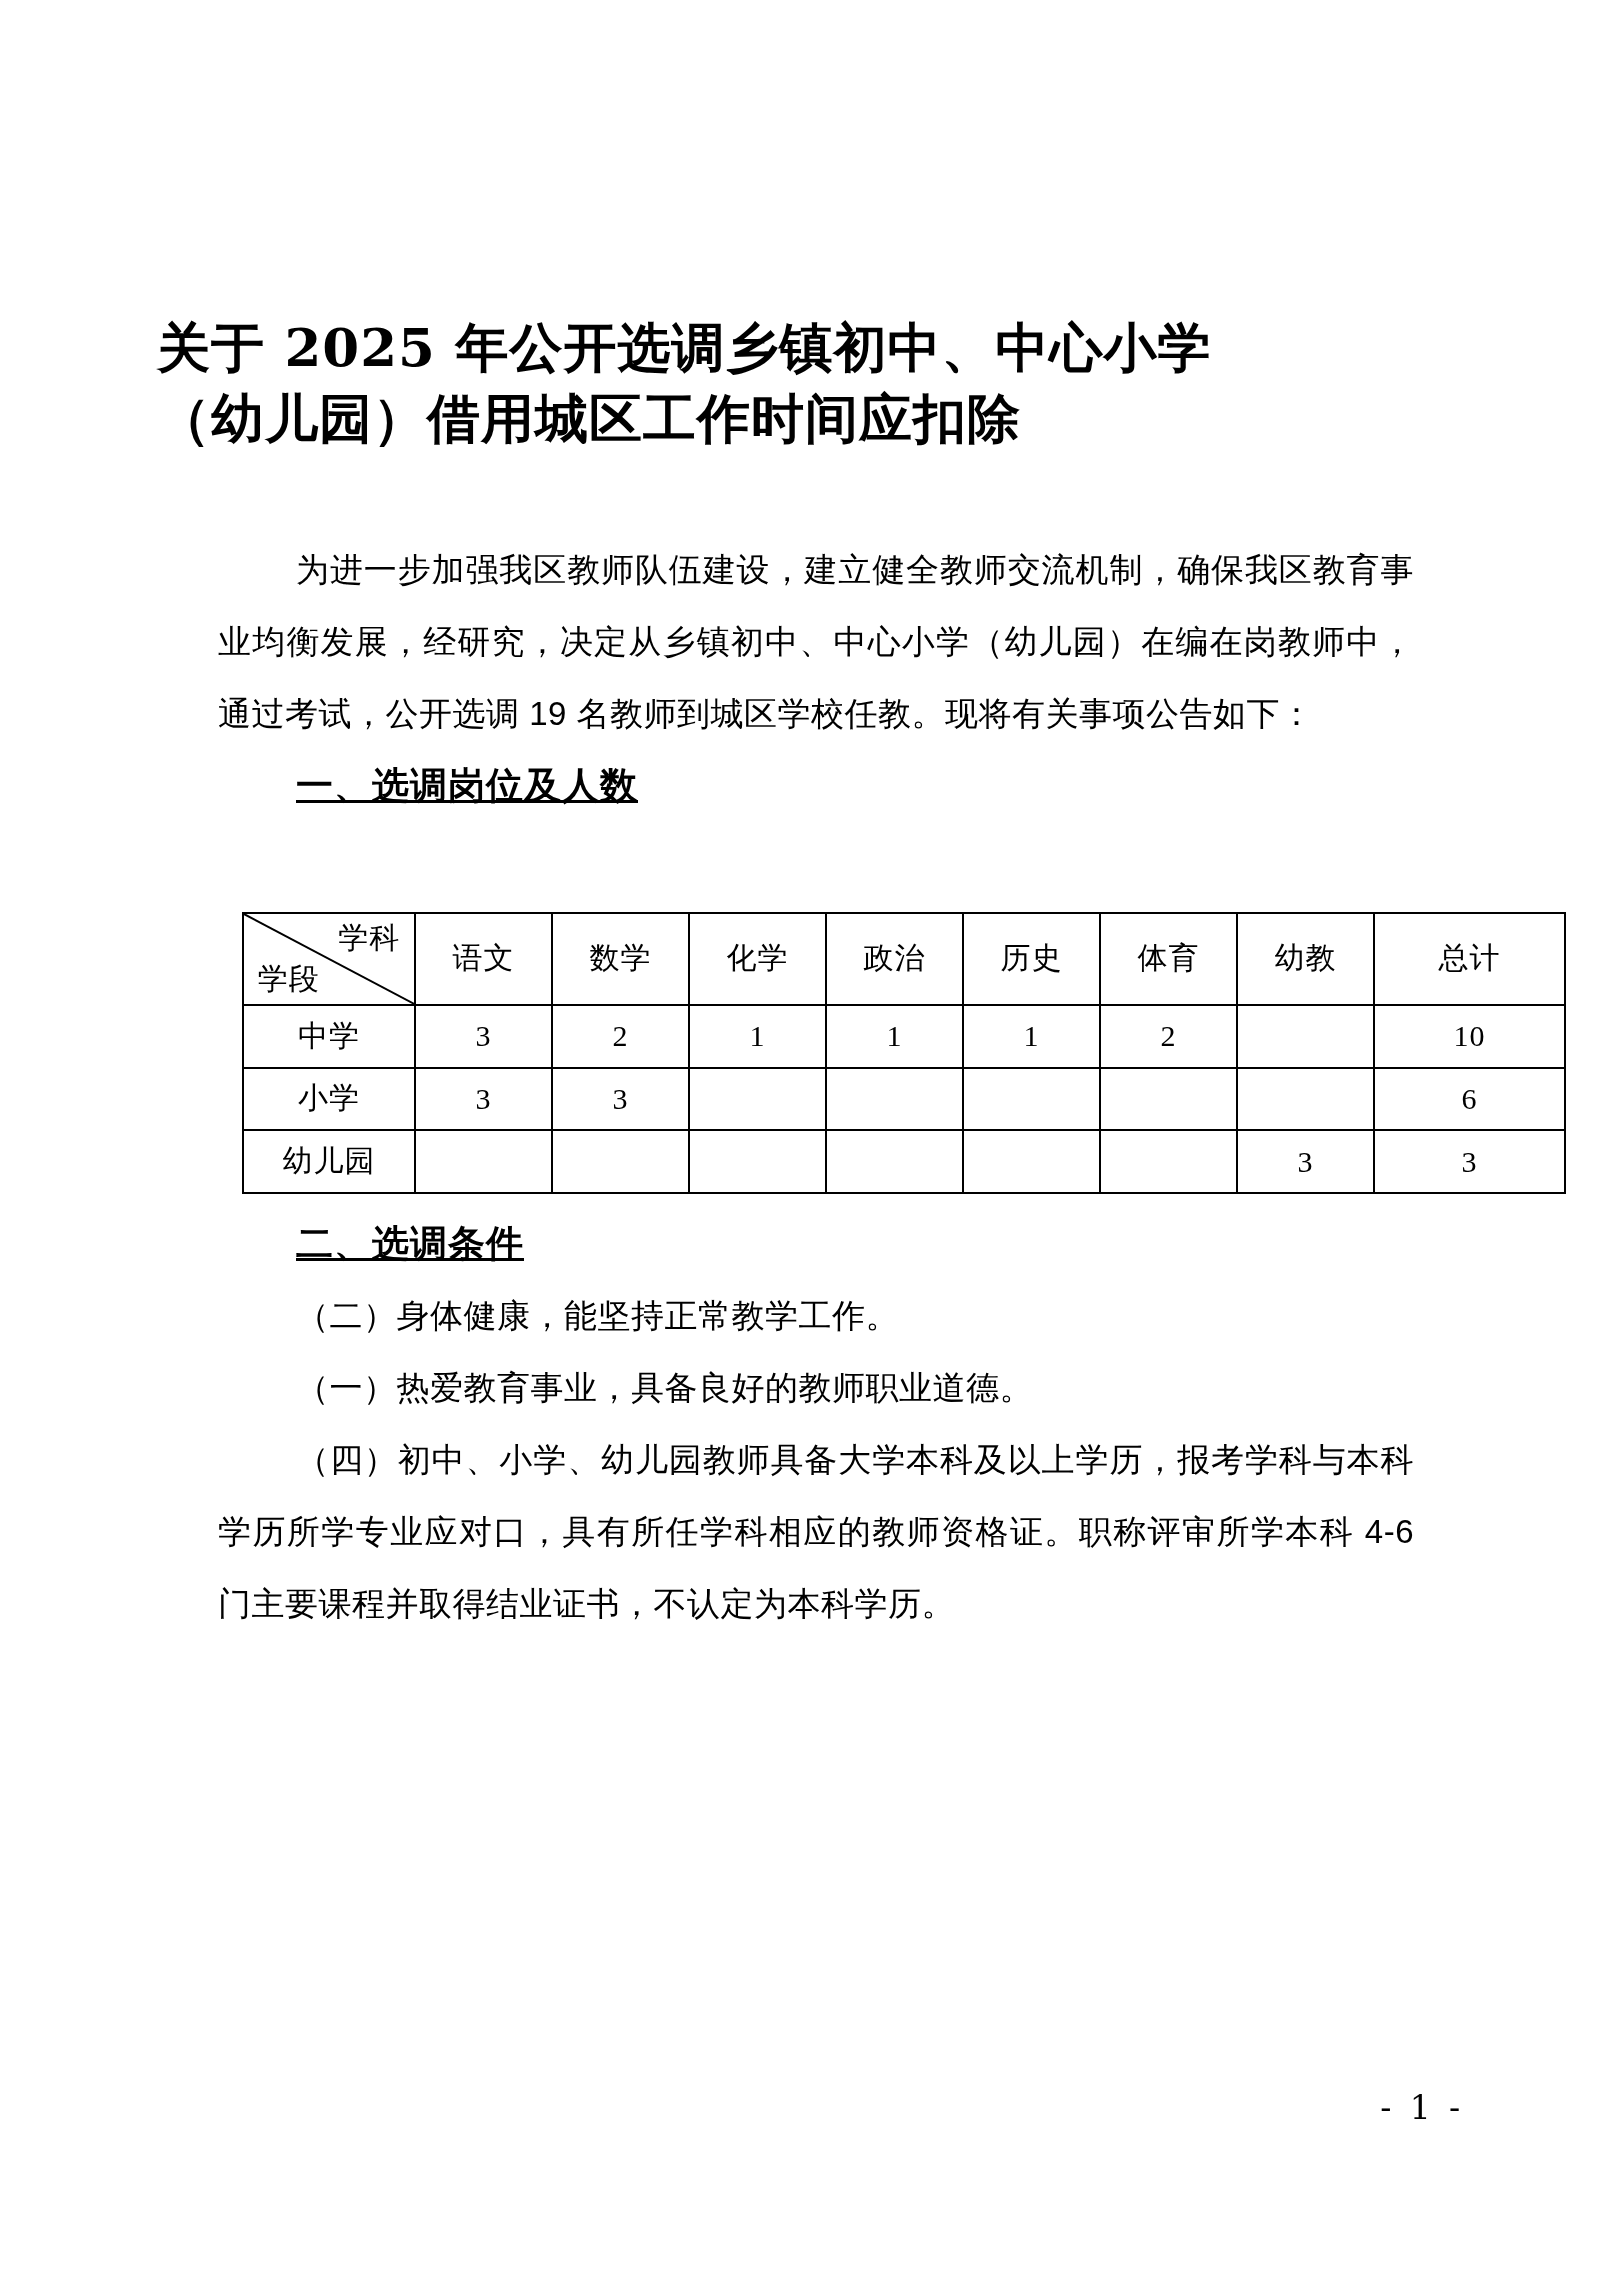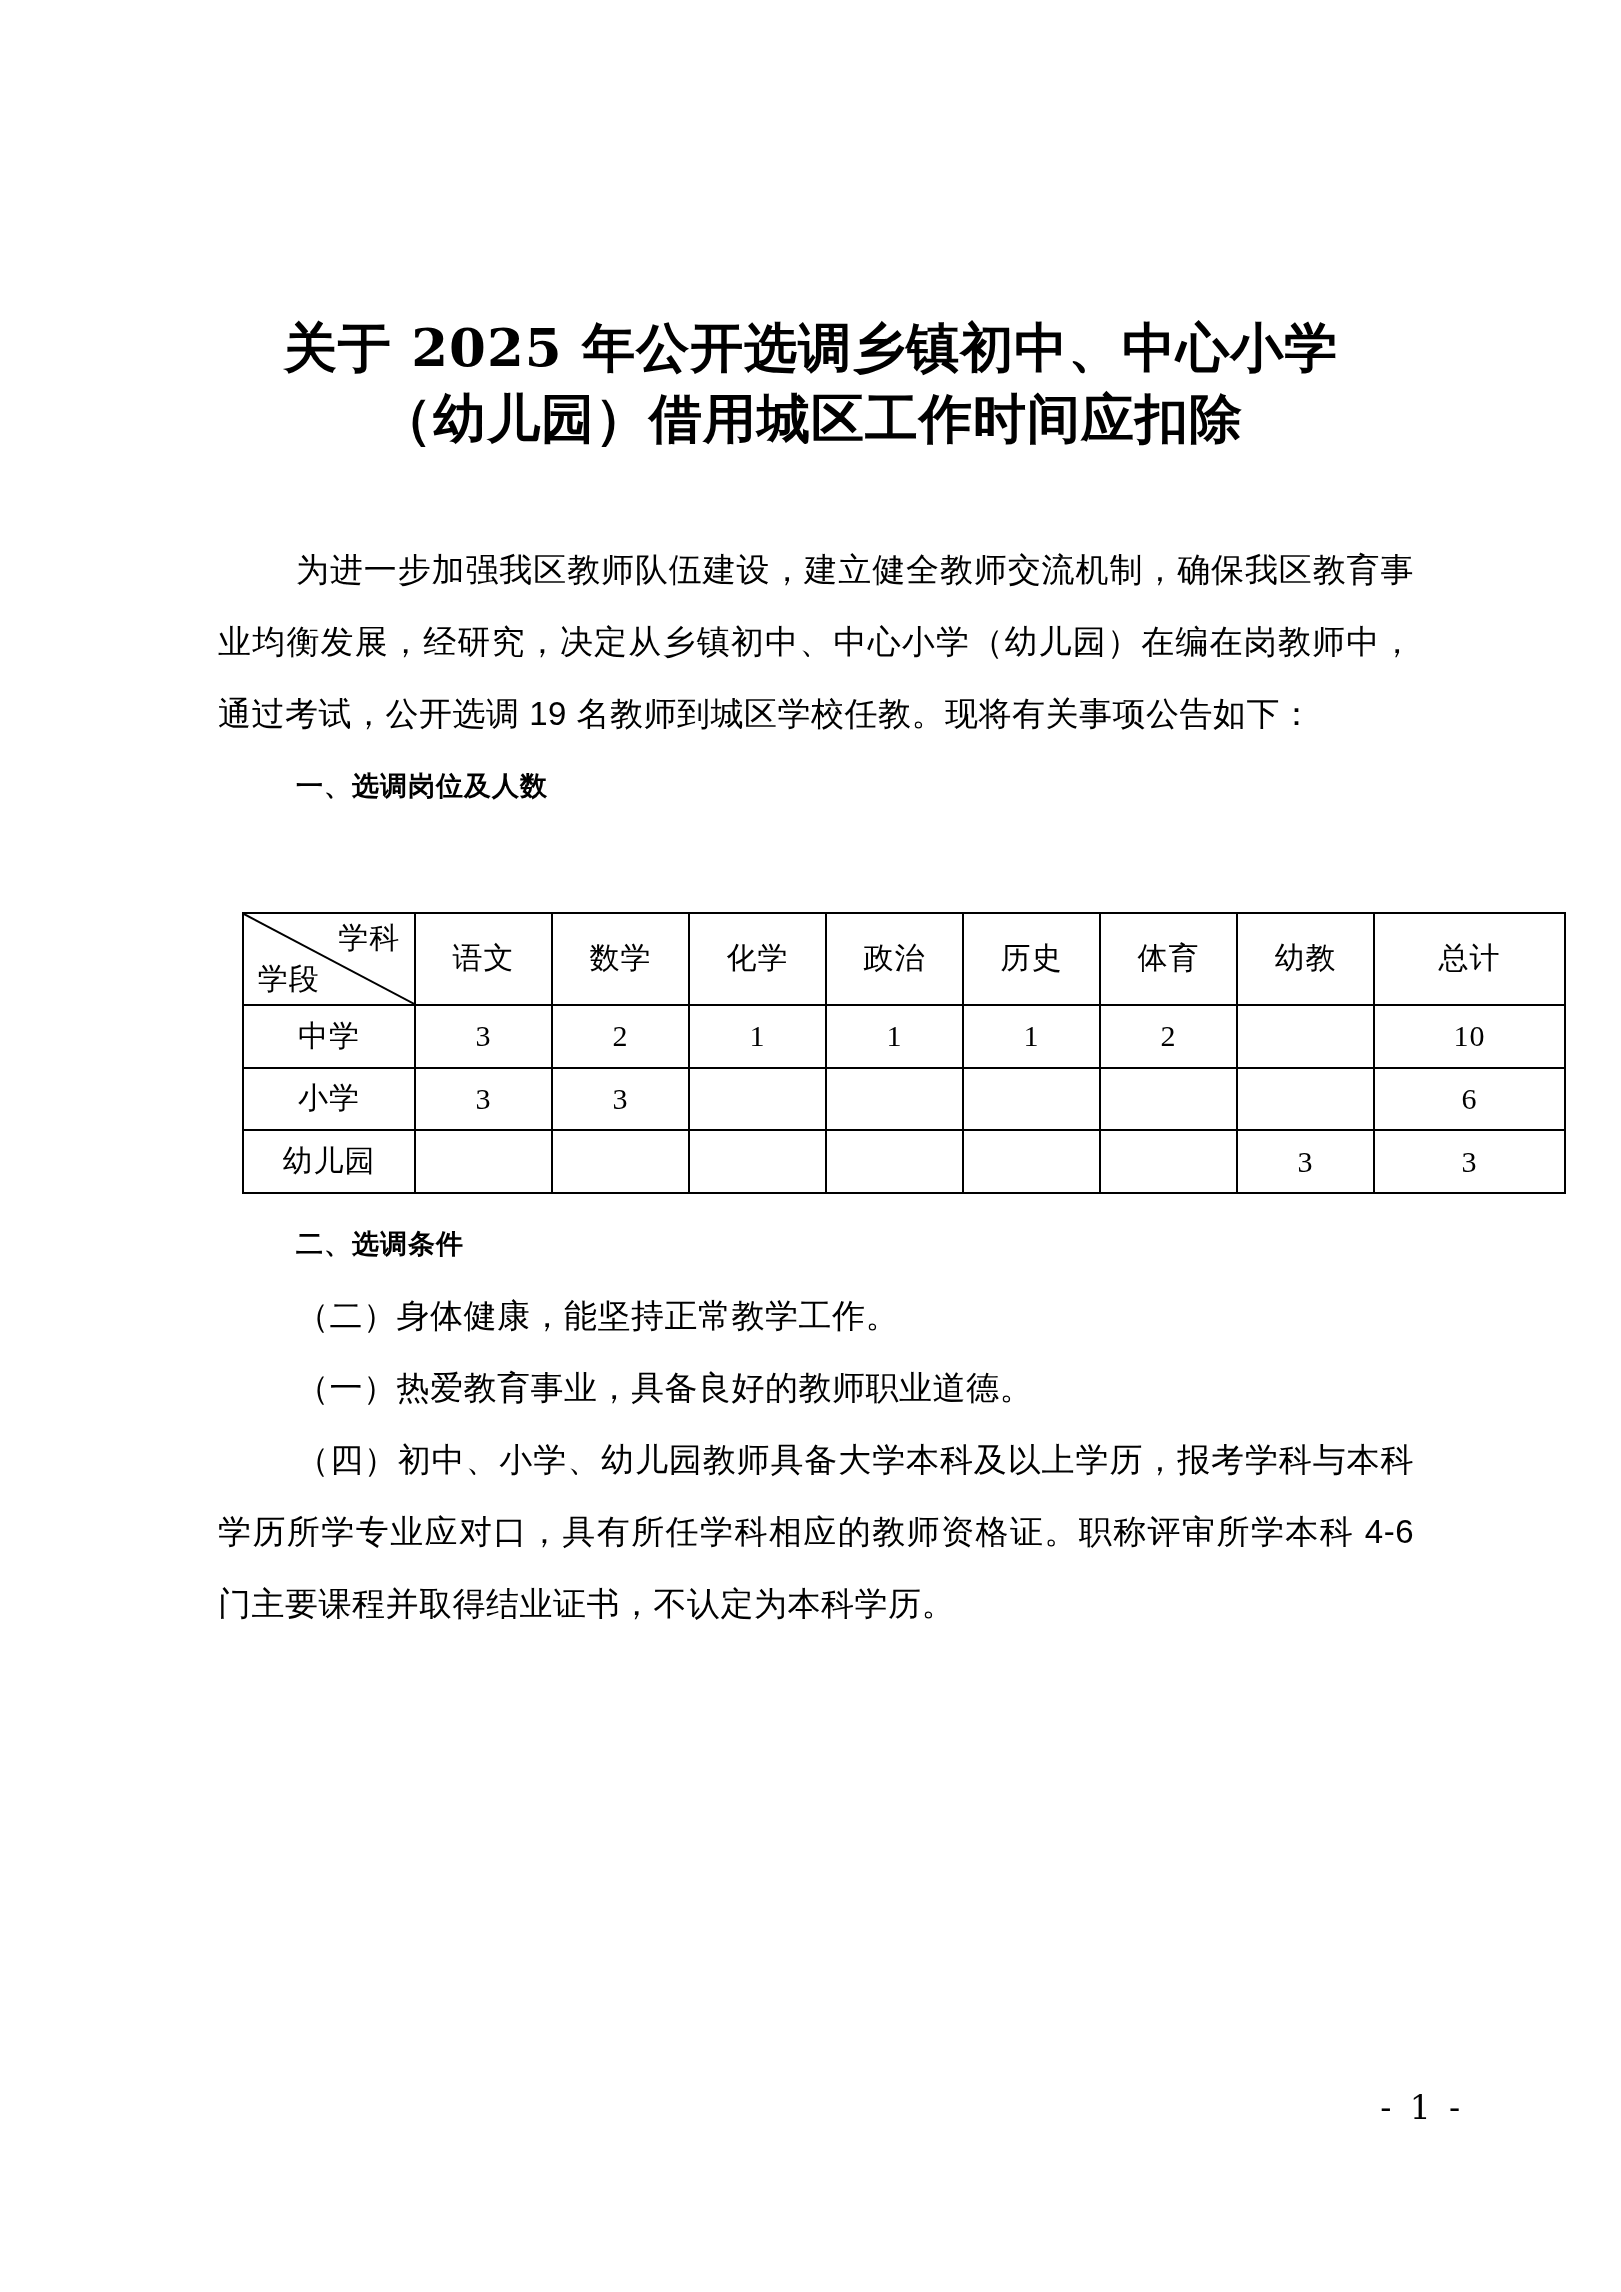--- a/index.html
+++ b/index.html
@@ -18,21 +18,20 @@
     font-family: "DejaVu Serif", "Liberation Serif", serif;
     color: #000000;
   }
 
   
   .doc-title {
     position: absolute;
     left: 157px;
     top: 312px;
     width: 1308px;
-    text-align: center;
     font-family: "DejaVu Serif", "Liberation Serif", serif;
     font-weight: bold;
     font-size: 53px;
     line-height: 71px;
     letter-spacing: 1px;
     color: #000000;
   }
   .doc-title .tline { display: block; white-space: nowrap; }
 
   
@@ -47,26 +46,27 @@
     font-size: 33px;
     line-height: 72px;
     text-align: justify;
     text-justify: inter-ideograph;
     text-indent: 78px;
     letter-spacing: 0.5px;
     font-family: Liberation Sans, sans-serif;
   }
   h2.section {
     margin: 0;
-    font-size: 27px;
+    font-size: 37px;
     line-height: 72px;
     text-indent: 78px;
     font-weight: bold;
     letter-spacing: 1px;
     font-family: "DejaVu Sans", "Liberation Sans", sans-serif;
+    text-decoration: underline;
   }
 
   
   .table-wrap {
     position: absolute;
     left: 242px;
     top: 912px;
     width: 1225px;
   }
   table.quota {

